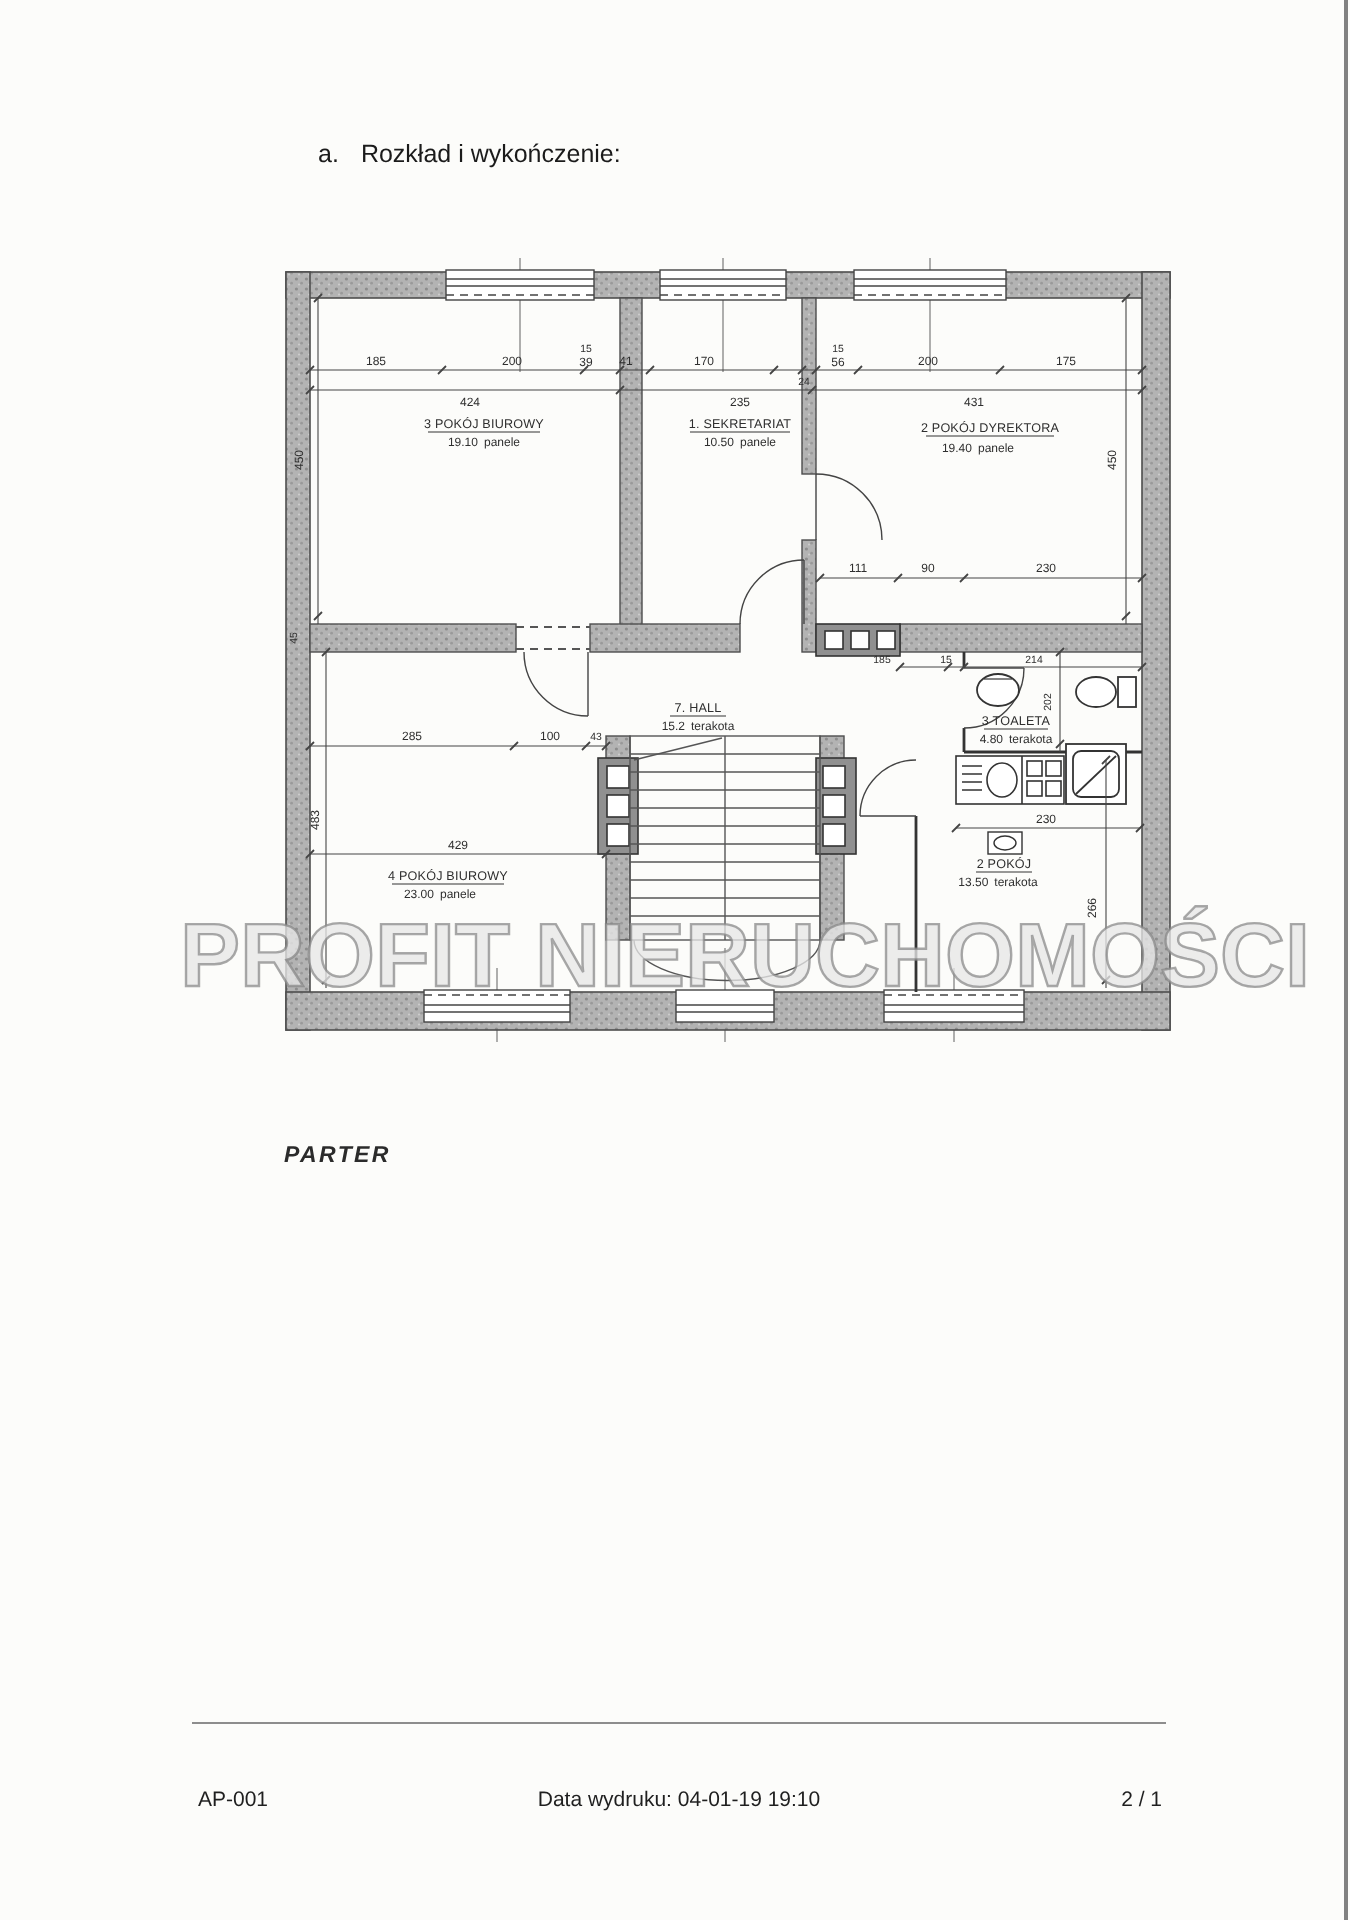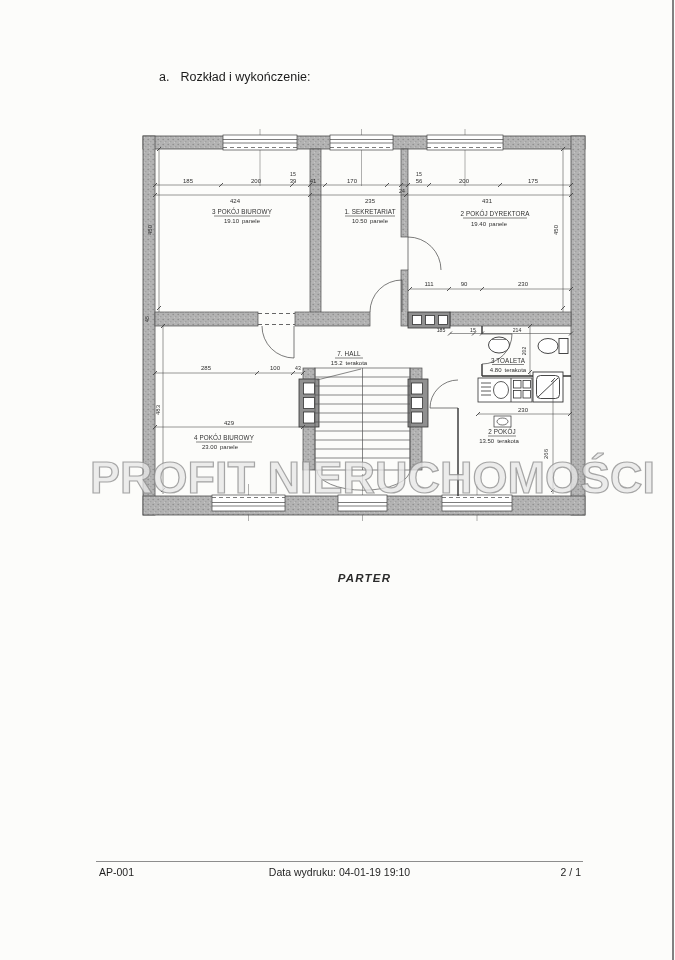--- a/index.html
+++ b/index.html
@@ -10,24 +10,24 @@
   .plan-svg{position:absolute;left:142px;top:128px}
   svg text{font-family:"Liberation Sans",sans-serif;fill:#2f2f2f}
   .dim{font-size:6px}
   .dim-sm{font-size:5.2px}
   .rn{font-size:6.3px;letter-spacing:.1px}
   .ra{font-size:6px}
   .watermark{position:absolute;top:452px;left:90px;width:500px;white-space:nowrap;
              font-size:45px;font-weight:bold;letter-spacing:0;
              color:rgba(221,221,221,.55);-webkit-text-stroke:1.2px rgba(128,128,128,.68);
              text-shadow:0 0 1px rgba(255,255,255,.5)}
-  .parter{position:absolute;top:572px;left:142px;width:445px;text-align:center;
+  .parter{position:absolute;top:572px;left:142px;width:445px;text-align:left;
           font-size:11.5px;font-weight:bold;font-style:italic;letter-spacing:1.2px;color:#2b2b2b}
   .footer-line{position:absolute;top:861px;left:96px;width:487px;border-top:1.2px solid #8d8d8d}
-  .ftxt{position:absolute;top:866px;font-size:10.5px;color:#1f1f1f}
+  .ftxt{position:absolute;top:894px;font-size:10.5px;color:#1f1f1f}
   #f-left{left:99px}
   #f-center{left:96px;width:487px;text-align:center}
   #f-right{right:94px}
   .scan-edge{position:absolute;right:1px;top:0;width:2px;height:960px;background:#585858;opacity:.75}
 </style>
 </head>
 <body>
 
 <div class="heading">
   <span class="letter">a.</span>

